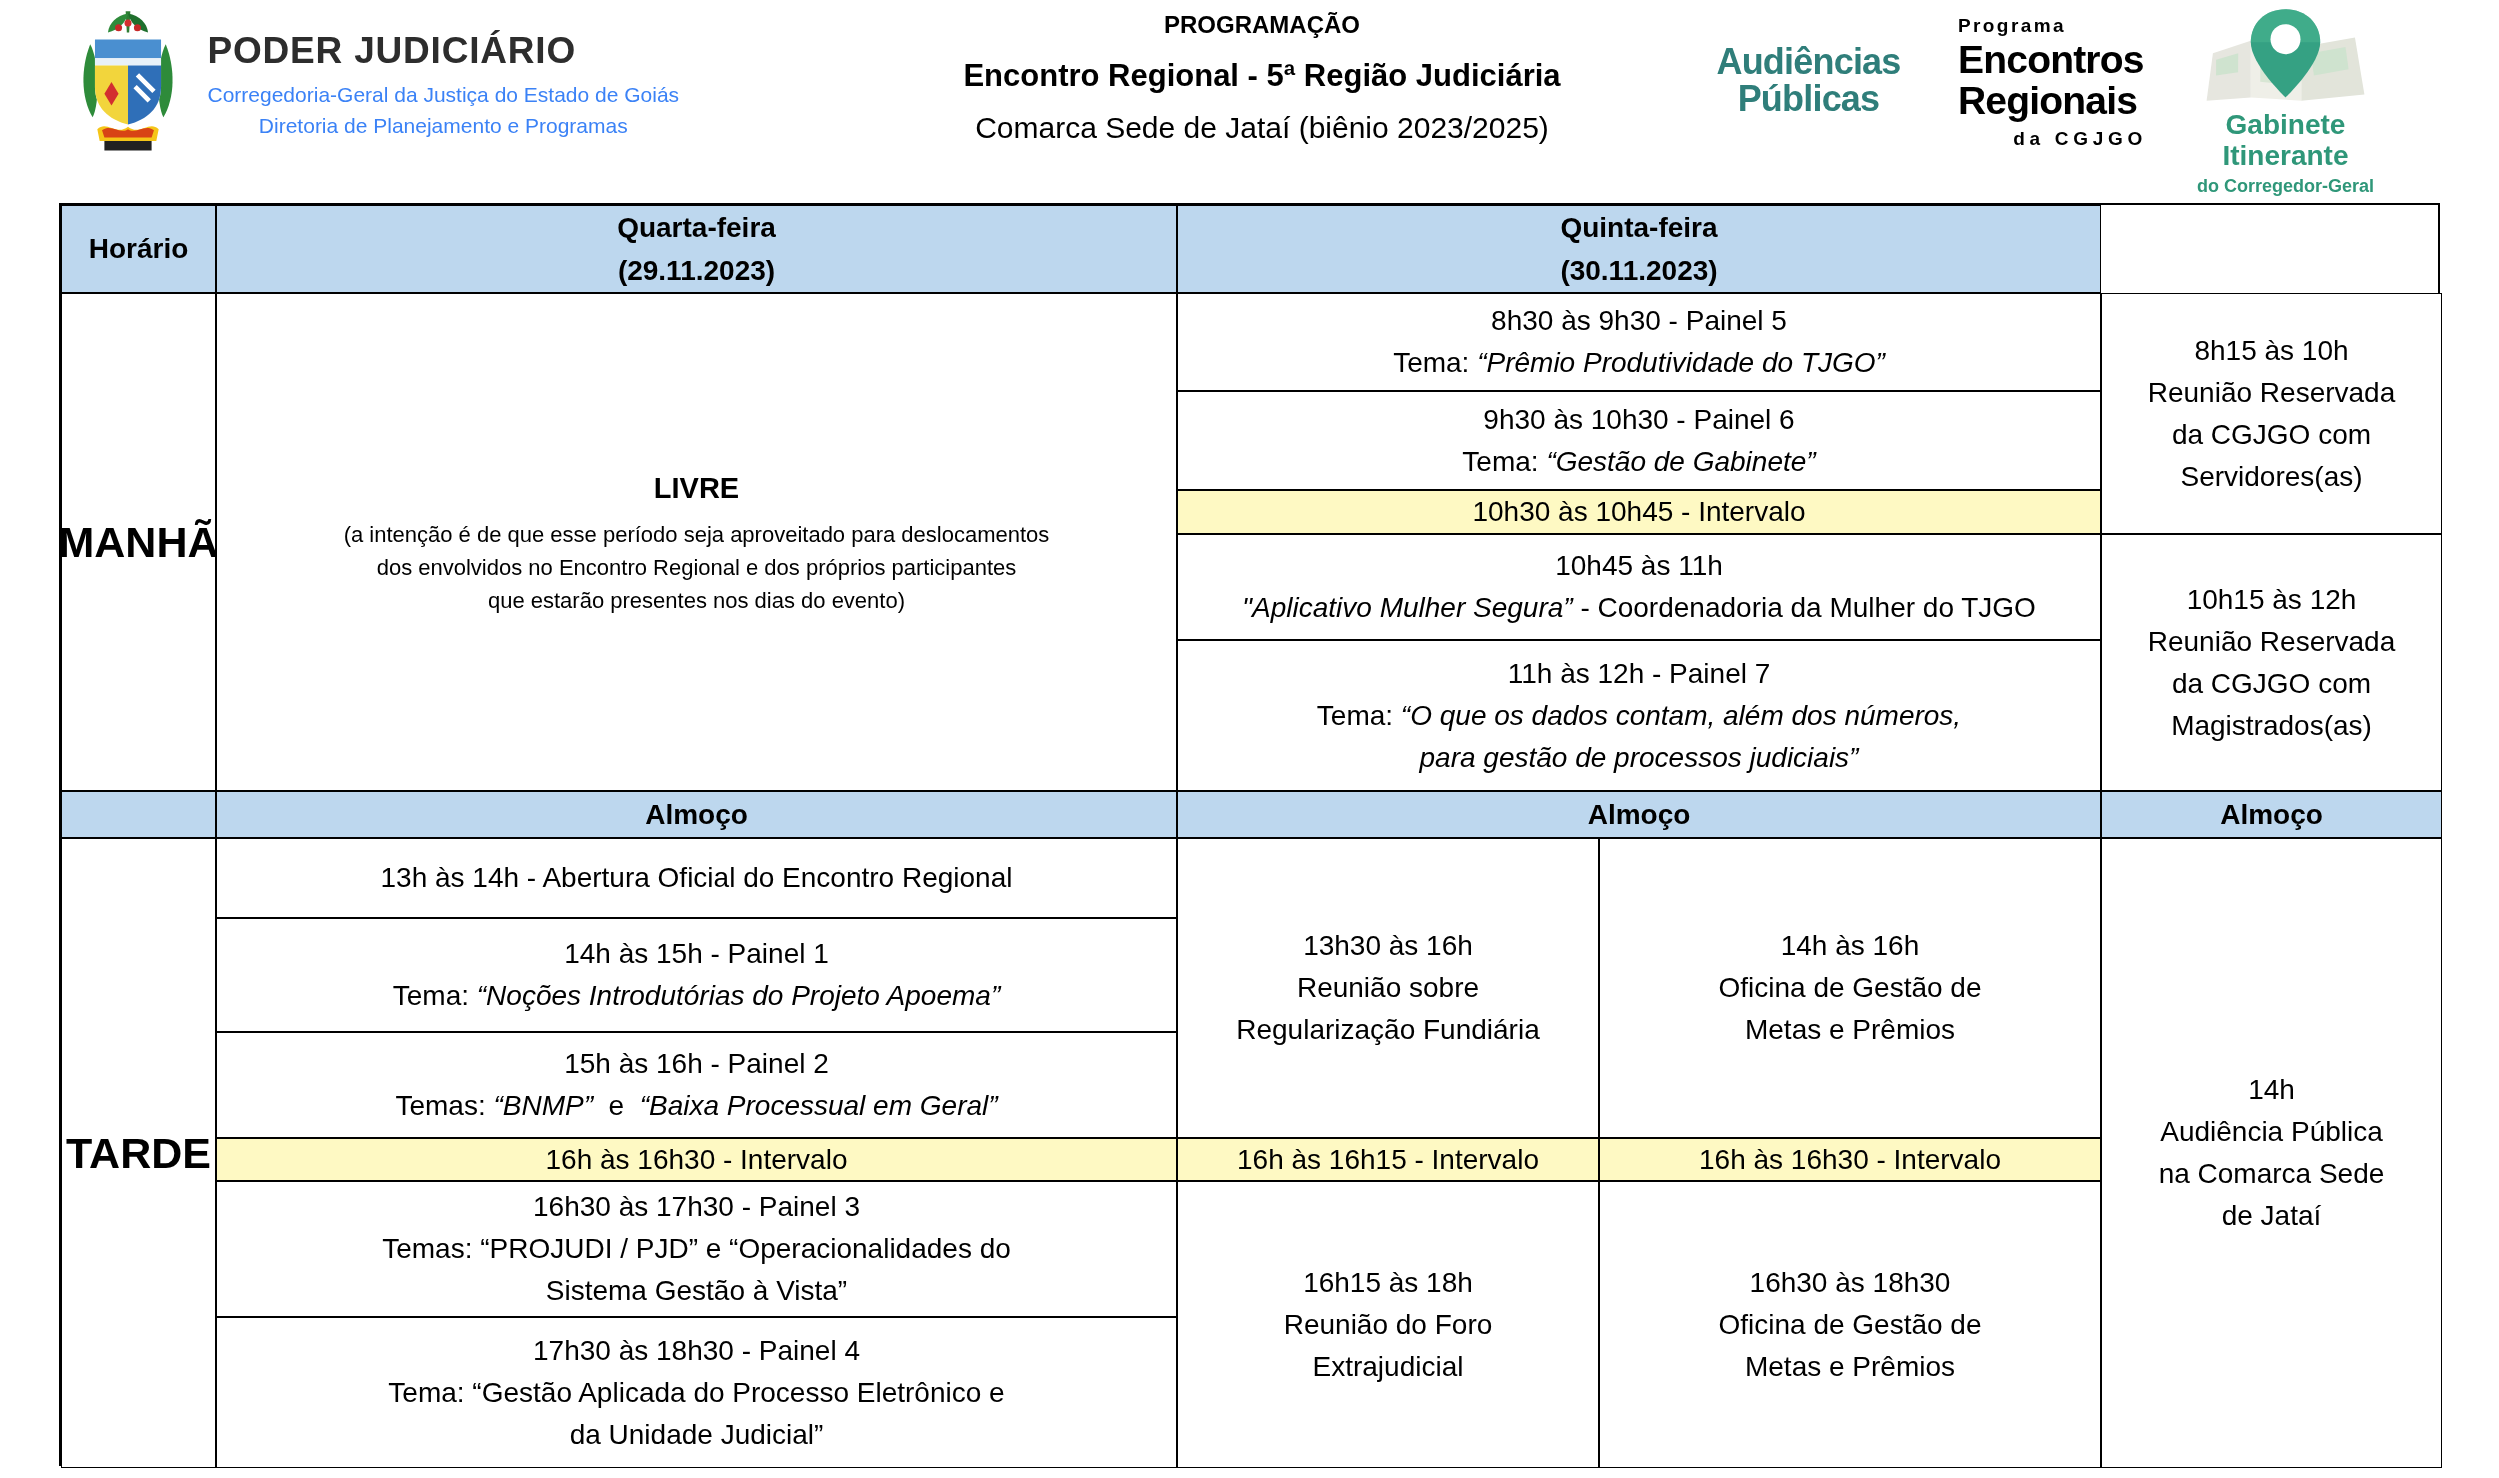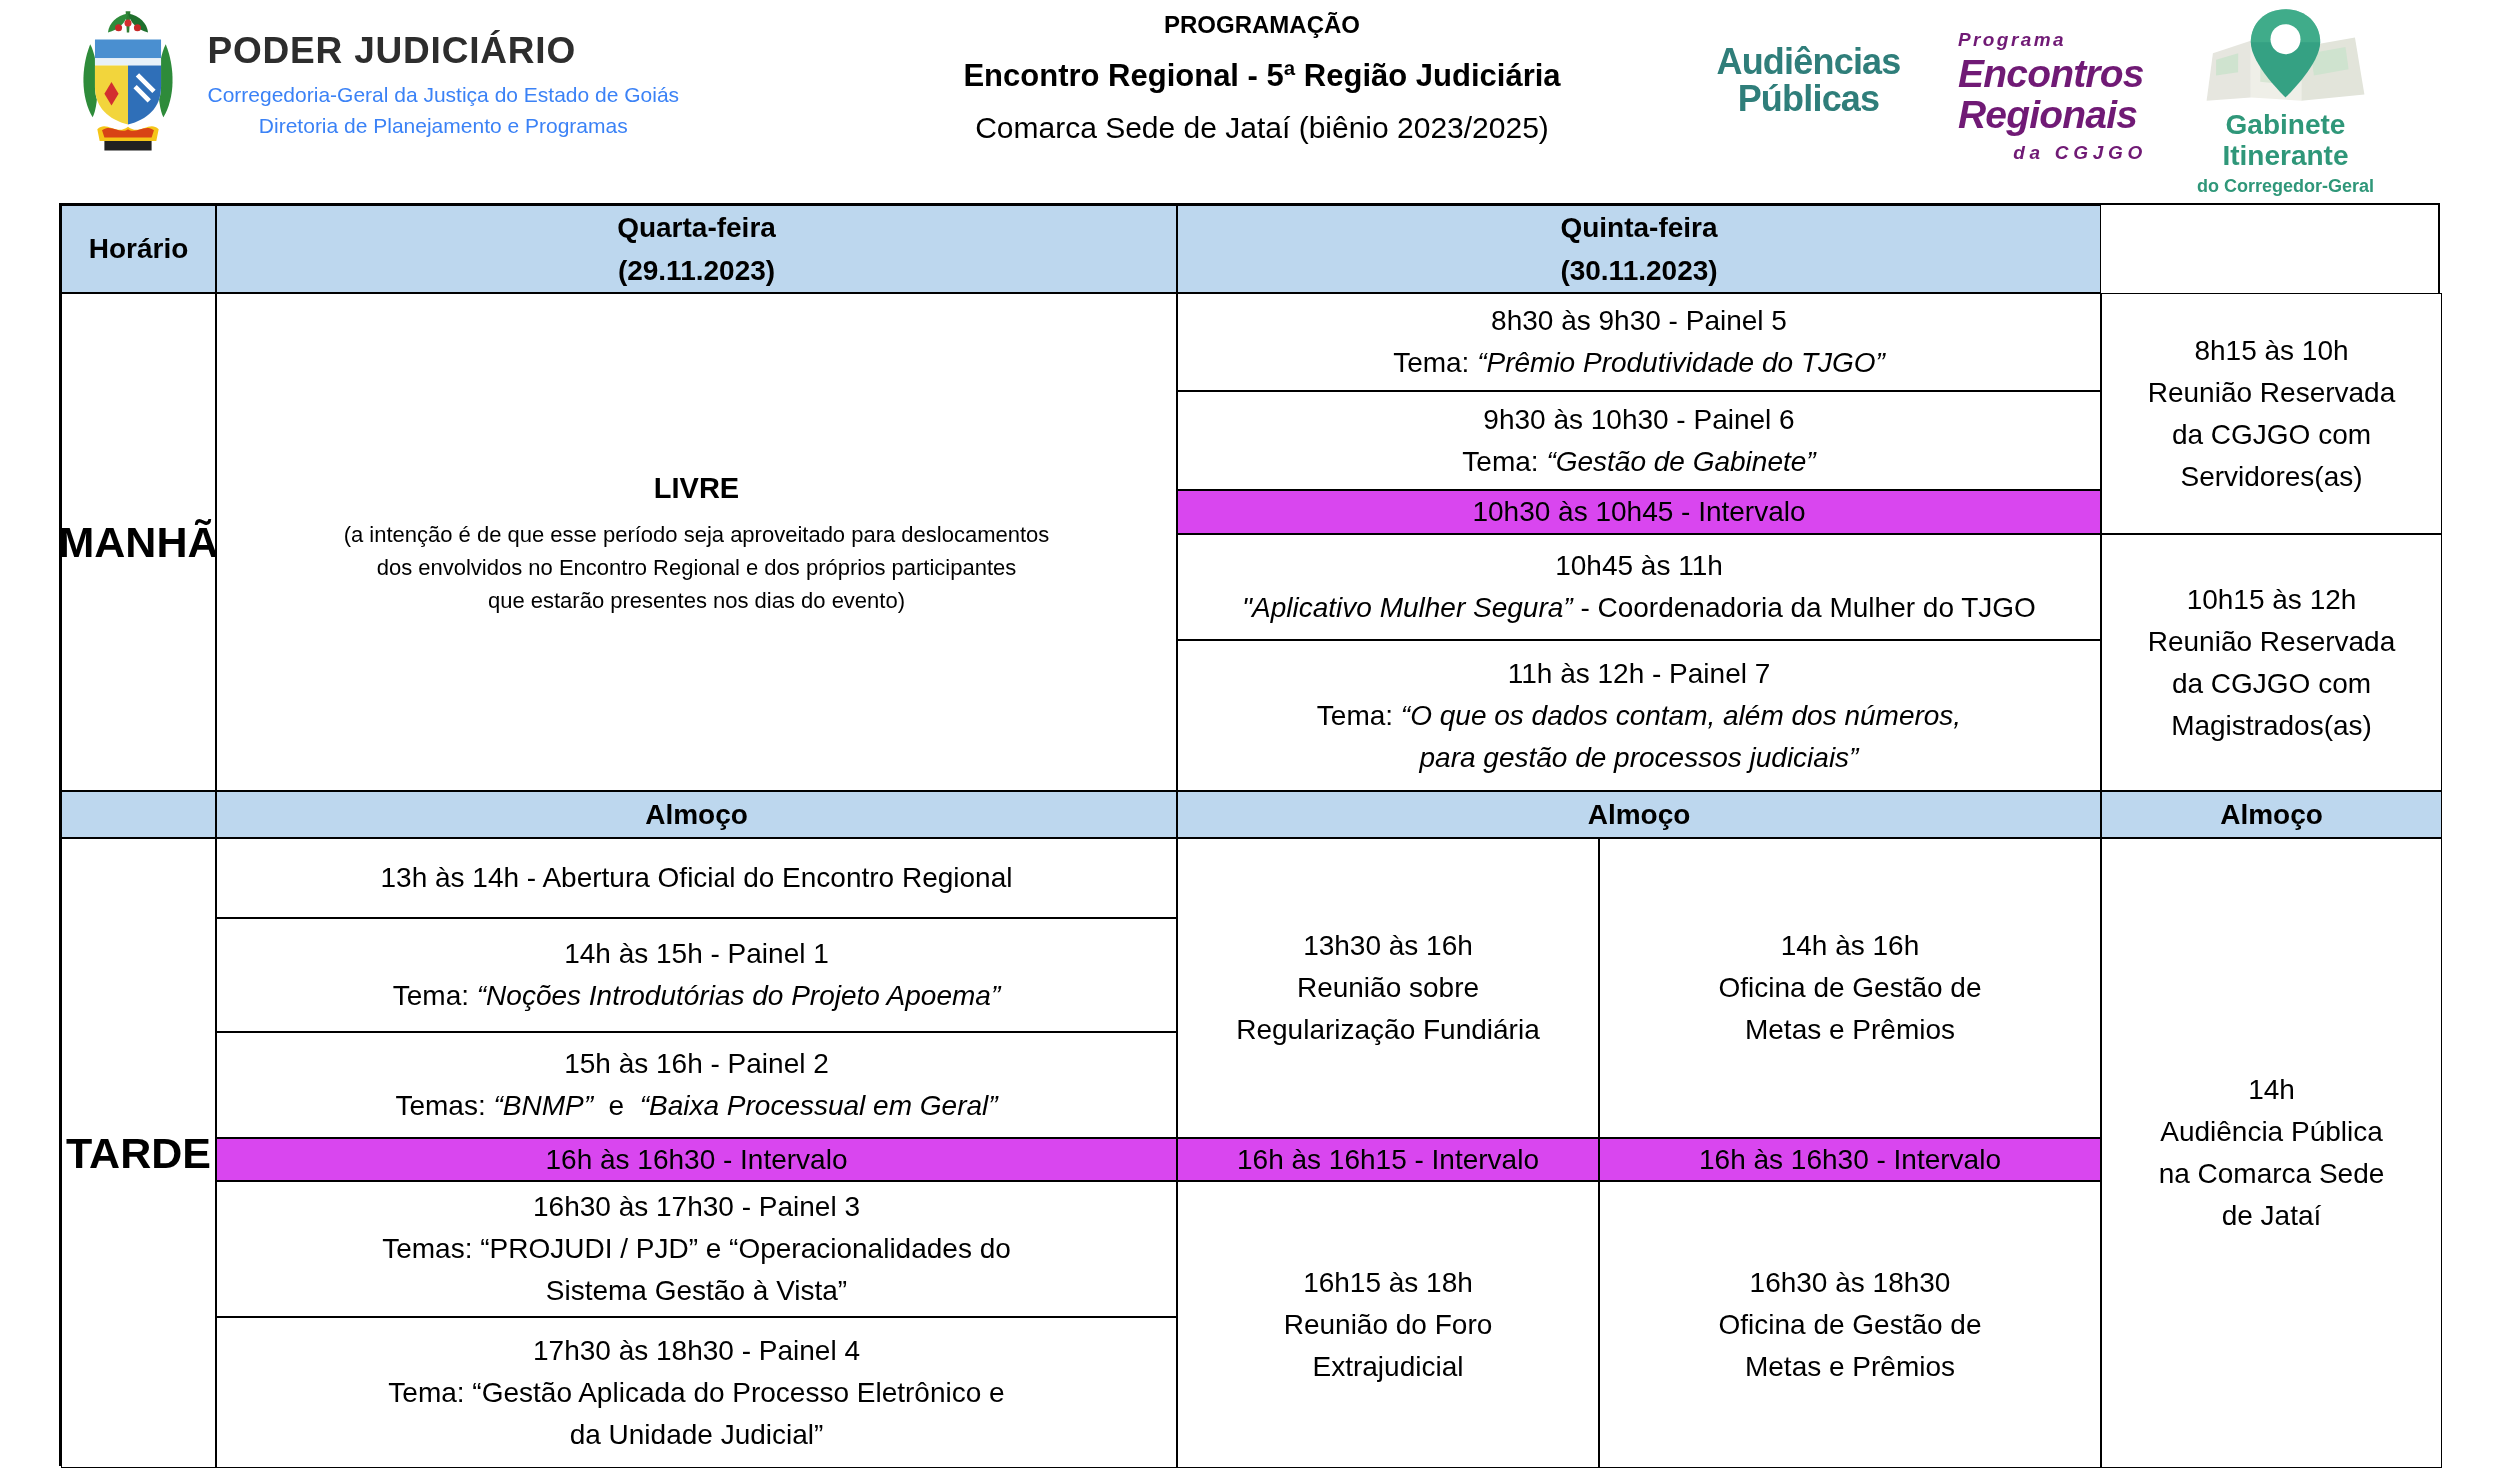--- a/index.html
+++ b/index.html
@@ -13,40 +13,40 @@
   .org-title { font-size: 37px; font-weight: bold; color: #2d2d2d; letter-spacing: 0.8px; margin-bottom: 8px; }
   .org-sub { font-size: 21px; color: #3b82f6; line-height: 1.45; text-align: center; }
 
   .event-title { left: 844px; top: 11px; width: 836px; text-align: center; }
   .event-l1 { font-size: 24px; font-weight: bold; margin-bottom: 19px; }
   .event-l2 { font-size: 31px; font-weight: bold; margin-bottom: 17.4px; margin-top: 15px; }
   .event-l3 { font-size: 30px; }
 
   .logo-aud { left: 1686px; top: 44px; width: 245px; text-align: center;
     color: #2F7E7A; font-weight: 800; font-size: 36px; line-height: 1.02; letter-spacing: -0.8px; }
-  .logo-enc { left: 1958px; top: 29px; width: 189px; color: #701a75; font-style: italic; }
+  .logo-enc { left: 1958px; top: 15px; width: 189px; color: #000000; }
   .logo-enc .pre  { font-size: 19px; font-weight: 600; letter-spacing: 2.4px; margin-bottom: 3.2px; }
   .logo-enc .big  { font-size: 39px; font-weight: 800; line-height: 1.04; letter-spacing: -0.8px; }
   .logo-enc .post { font-size: 19px; font-weight: 600; letter-spacing: 4.7px; text-align: right; margin-top: 6.3px; }
   .logo-gab { left: 2163px; top: 6.3px; width: 245px; text-align: center; color: #2F9779; }
   .logo-gab svg { width: 197px; height: 101px; }
   .logo-gab .l1 { font-size: 28px; font-weight: 600; line-height: 1.1; }
   .logo-gab .l2 { font-size: 18px; font-weight: 600; margin-top: 4px; }
 
   
   .sched { left: 59px; top: 203px; width: 2381px; height: 1263px;
     display: grid; border: 2.4px solid #000;
     grid-template-columns: 155px 961px 422px 502px 341px;
     grid-template-rows: 88px 98px 99px 44px 106px 151px 47px 80px 114px 106px 43px 136px 151px; }
   .cell { border: 1.6px solid #000; background: #fff;
     display: flex; flex-direction: column; align-items: center; justify-content: center;
     text-align: center; font-size: 28px; line-height: 1.5; white-space: pre-line; padding: 3.2px 8px; }
   .hd   { background: #BDD7EE; font-weight: bold; line-height: 1.55; }
   .alm  { background: #BDD7EE; font-weight: bold; }
-  .int  { background: #d946ef; align-items: center; }
+  .int  { background: #fef9c3; align-items: center; }
   .side { font-weight: bold; font-size: 43px; }
   .it   { font-style: italic; }
   .livre-title { font-weight: bold; font-size: 29px; margin-bottom: 8px; }
   .livre-note  { font-size: 22px; line-height: 1.5; }
 </style>
 </head>
 <body>
 
 <div class="abs org-block">
   <svg class="crest" viewBox="0 0 100 130">

